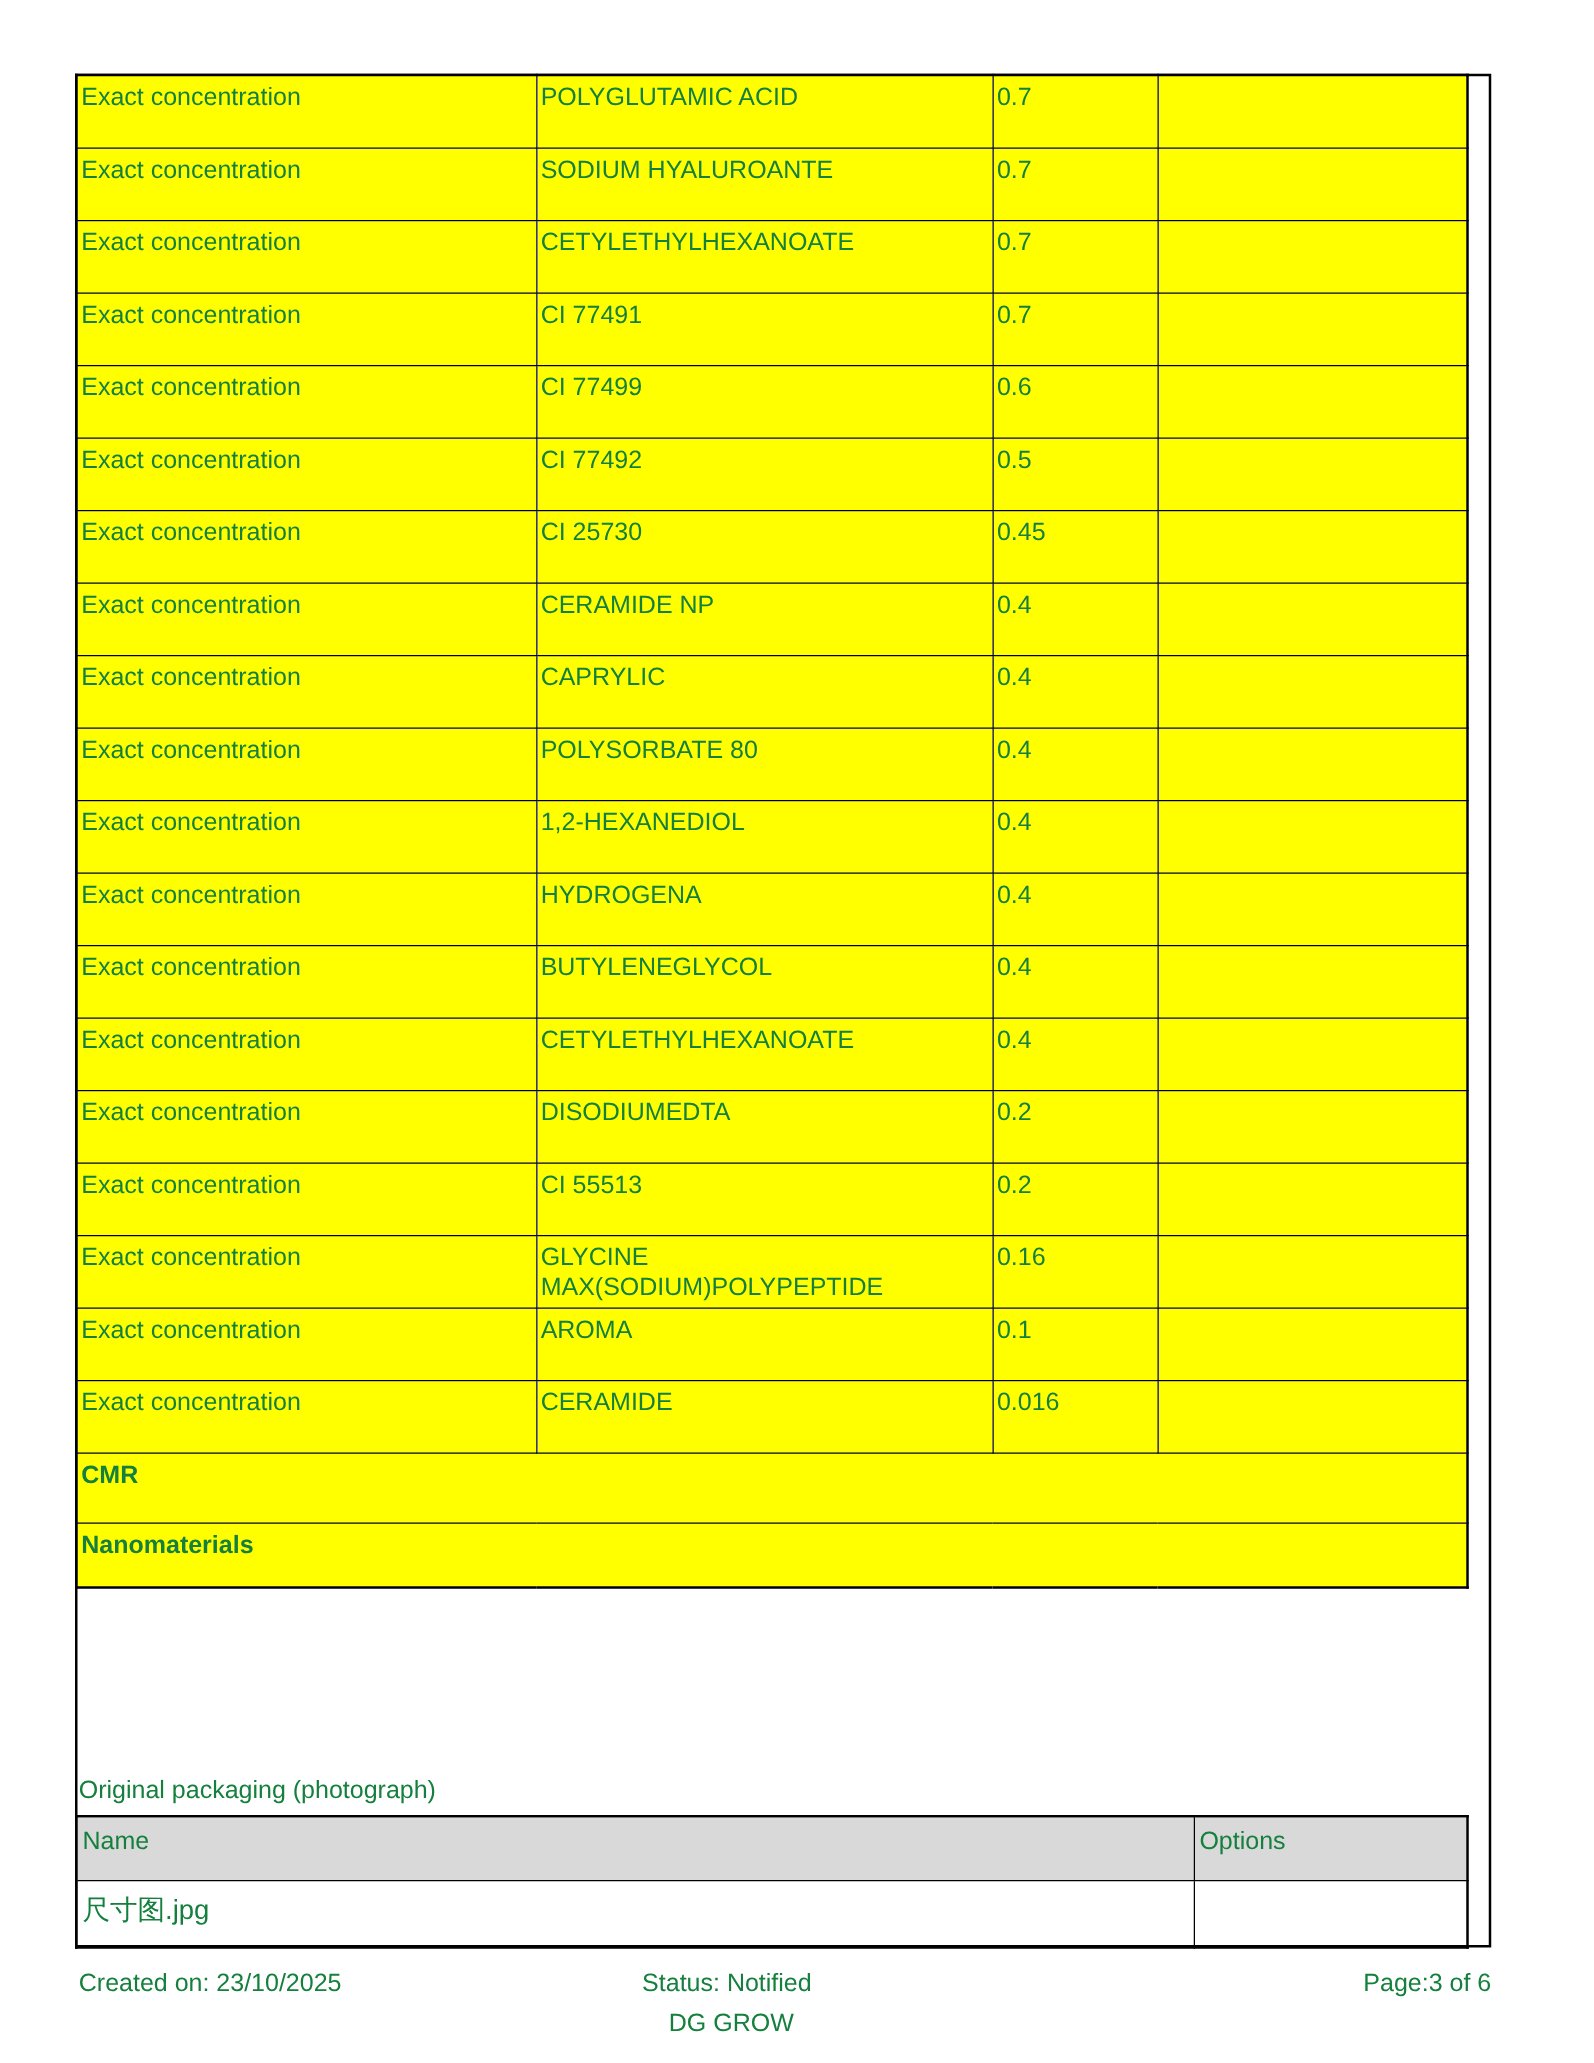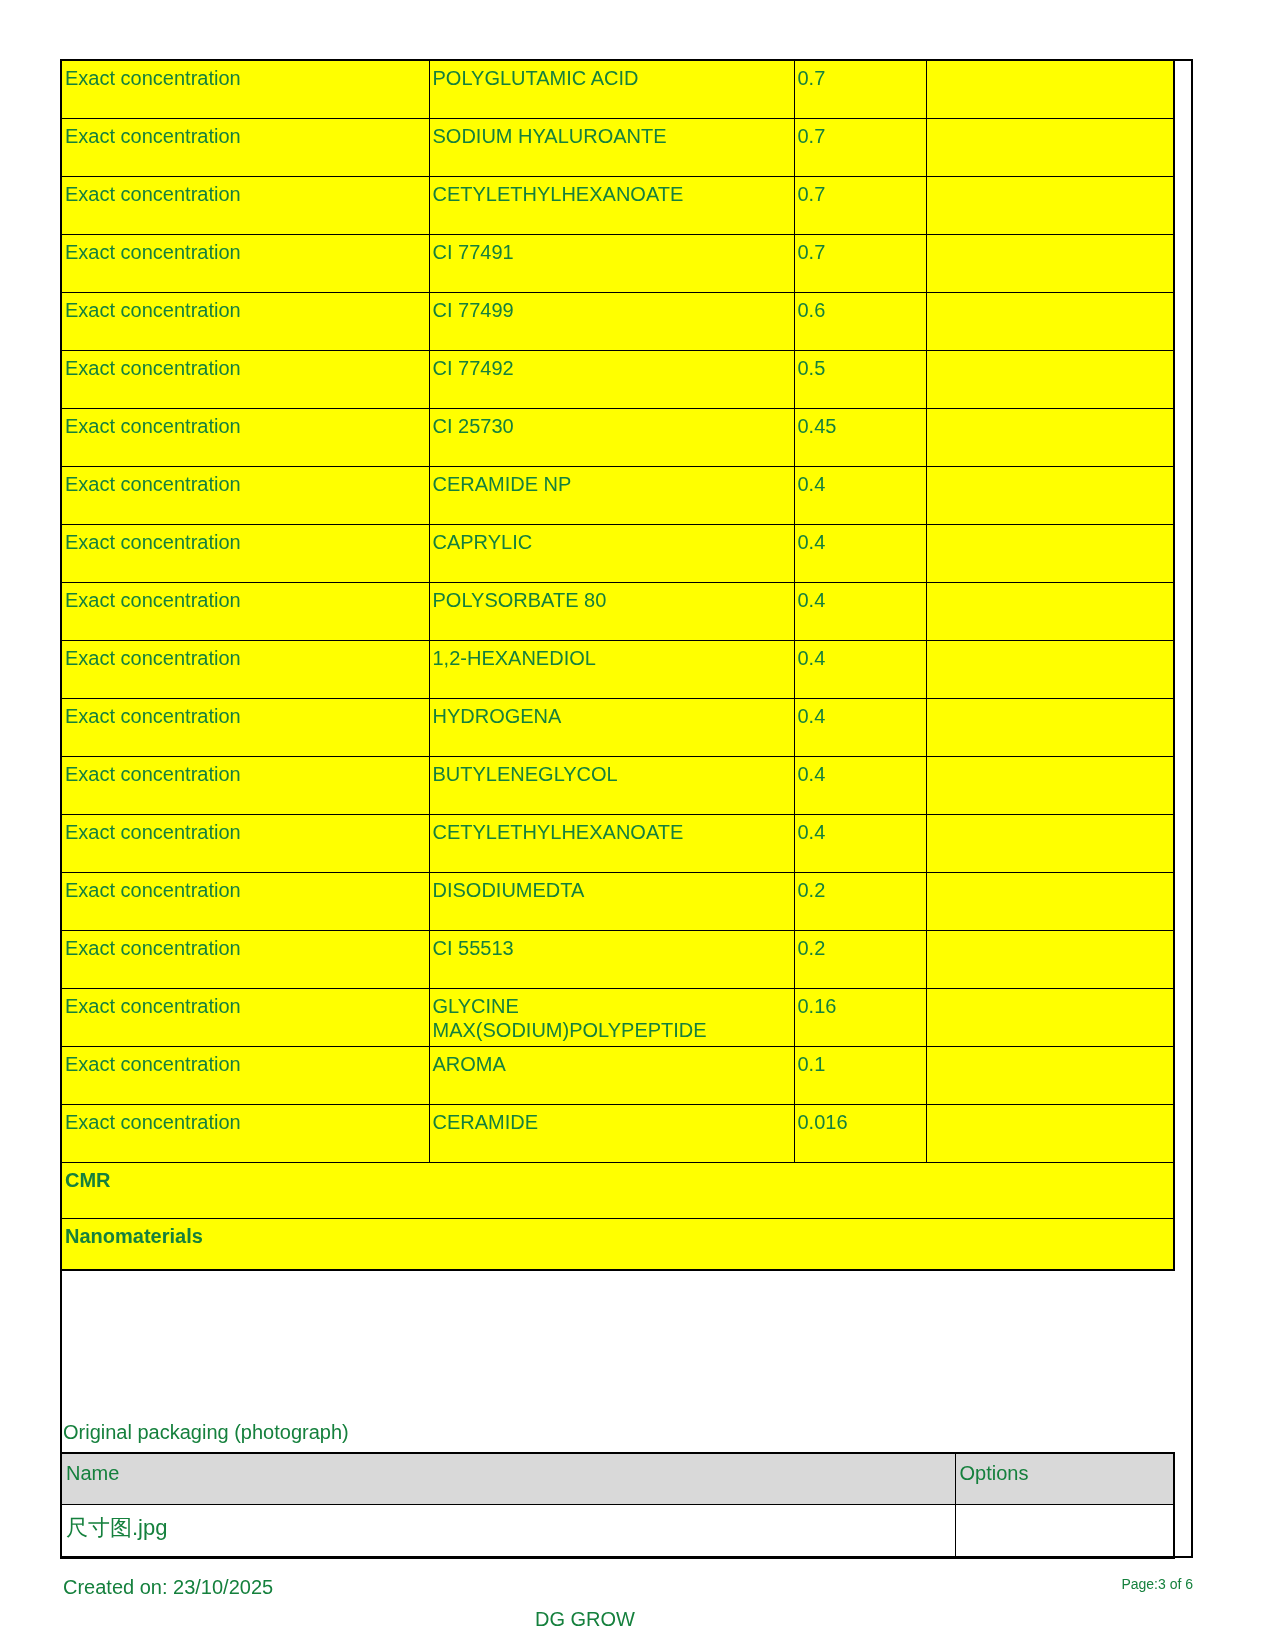--- a/index.html
+++ b/index.html
@@ -126,21 +126,21 @@
     text-align: center;
     font-size: 20px;
     white-space: nowrap;
   }
   .footer-right {
     position: absolute;
     left: 893px;
     top: 1576px;
     width: 300px;
     text-align: right;
-    font-size: 14px;
+    font-size: 20px;
     white-space: nowrap;
   }
 </style>
 </head>
 <body>
 
 <div class="page">
 
   <div class="frame"></div>
 
@@ -291,16 +291,17 @@
     </thead>
     <tbody id="files-body">
         <tr>
           <td>尺寸图.jpg</td>
           <td></td>
         </tr>
       </tbody>
   </table>
 
   <div class="footer-left">Created on: 23/10/2025</div>
+  <div class="footer-center">Status: Notified</div>
   <div class="footer-org">DG GROW</div>
   <div class="footer-right">Page:3 of 6</div>
 
 </div>
 
 </body></html>

